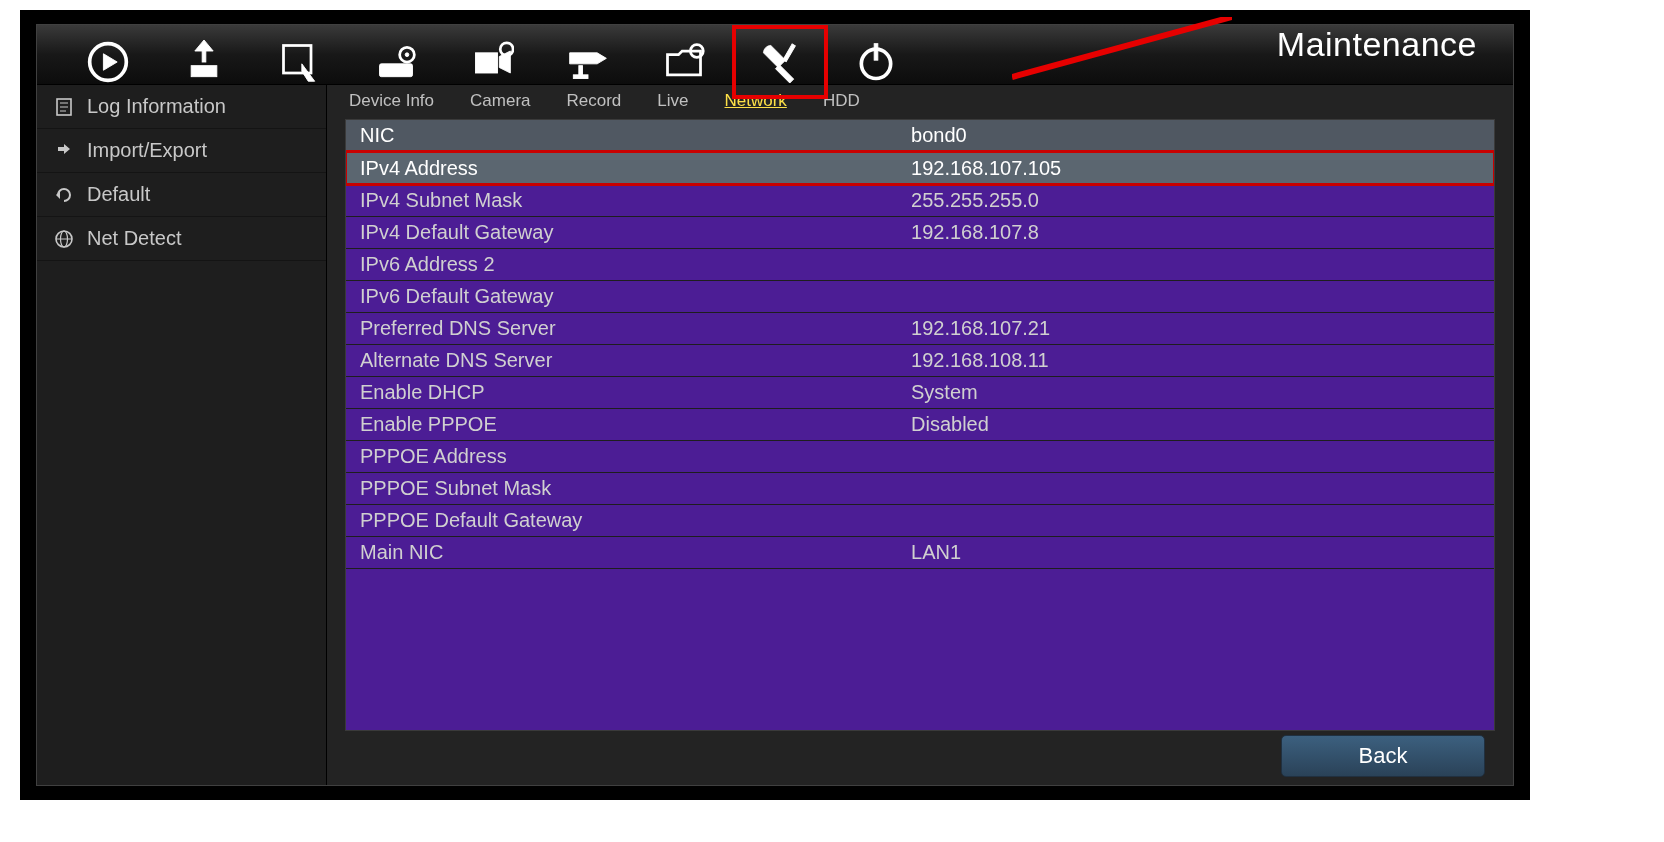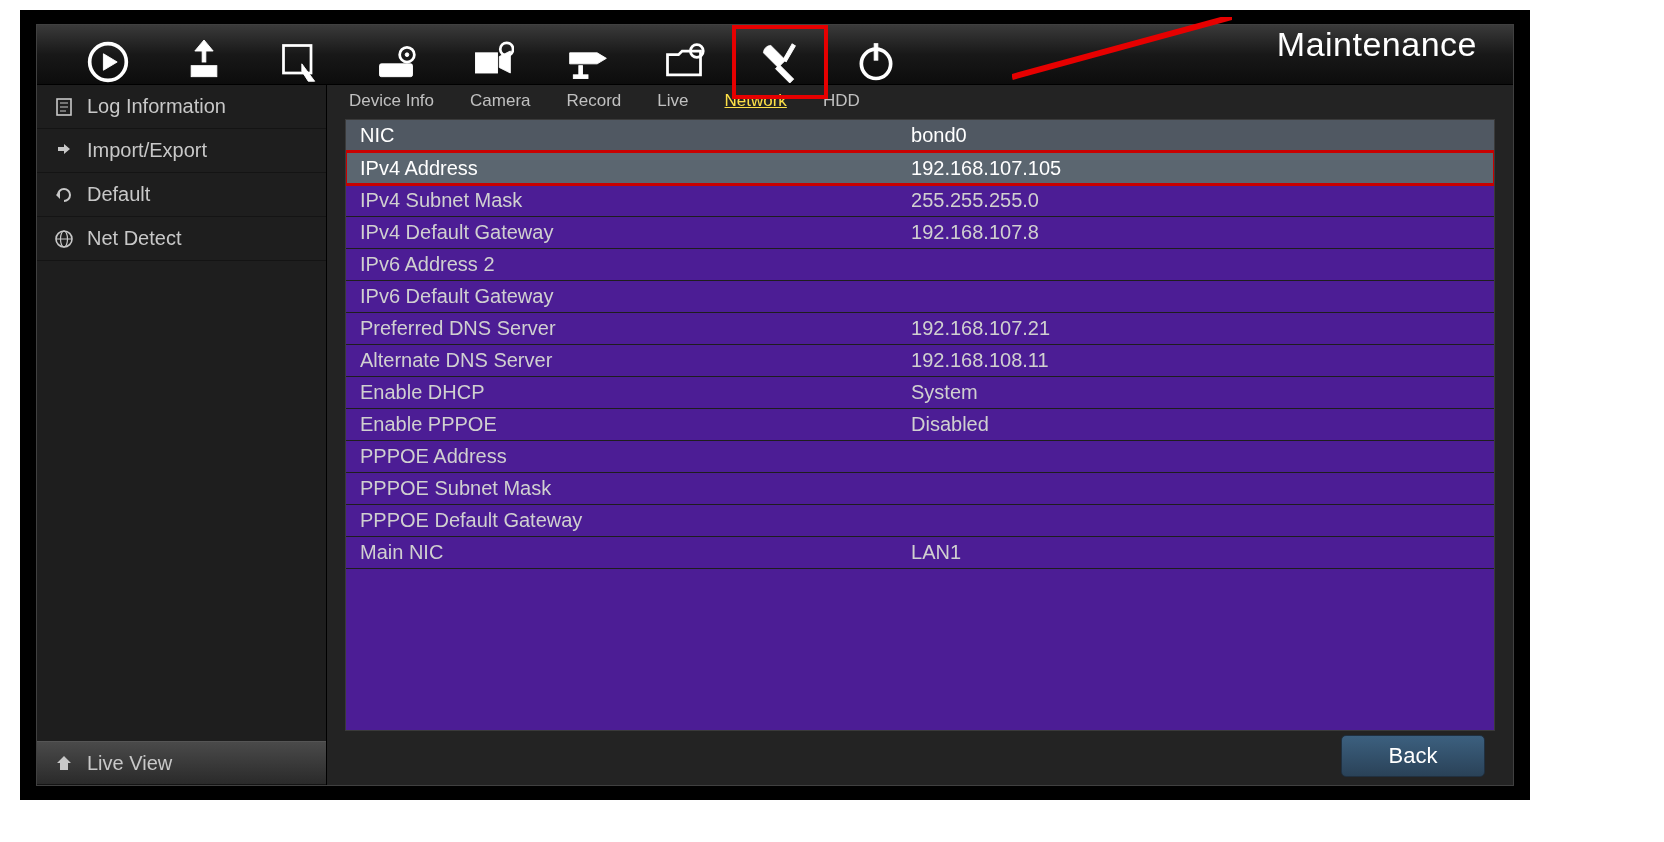--- a/index.html
+++ b/index.html
@@ -94,21 +94,21 @@
   td { padding: 2px 14px; color: #d0d0d0; font-size: 20px; border-bottom: 1px solid #1e1e1e; }
   tr.header td { background: #505862; color: #fff; font-weight: 500; }
   tr.highlight td { background: #5b6670; color: #fff; }
   tr.highlight { outline: 3px solid #c80000; outline-offset: -1px; }
 
   .footer {
     display: flex; justify-content: flex-end;
     padding: 4px 28px 0 0;
   }
   .back-btn {
-    width: 144px; height: 42px;
+    width: 204px; height: 42px;
     background: linear-gradient(to bottom, #3c607f, #2a4258);
     border-radius: 5px; border: 1px solid #203040;
     color: #fff; font-size: 22px;
     display: flex; align-items: center; justify-content: center;
   }
 
   
   .callout-line {
     position: absolute; left: 975px; top: -8px; width: 220px; height: 70px; pointer-events:none;
   }
@@ -221,28 +221,20 @@
           <span class="sb-icon">
               <svg viewBox="0 0 20 20">
                 <circle cx="10" cy="10" r="8" fill="none" stroke="currentColor" stroke-width="1.6"></circle>
                 <ellipse cx="10" cy="10" rx="3.5" ry="8" fill="none" stroke="currentColor" stroke-width="1.2"></ellipse>
                 <line x1="2" y1="10" x2="18" y2="10" stroke="currentColor"></line>
               </svg>
             </span>
           <span>Net Detect</span>
         </div>
 
-        <div class="sb-item live-view">
-          <span class="sb-icon">
-              <svg viewBox="0 0 20 20">
-                <path d="M3 10 L10 3 L17 10 L14 10 L14 17 L6 17 L6 10 Z" fill="currentColor"></path>
-              </svg>
-            </span>
-          <span>Live View</span>
-        </div>
       </div>
 
       <div class="main">
         <div class="tabs">
           <span class="tab">Device Info</span>
           <span class="tab">Camera</span>
           <span class="tab">Record</span>
           <span class="tab">Live</span>
           <span class="tab active">Network</span>
           <span class="tab">HDD</span>

